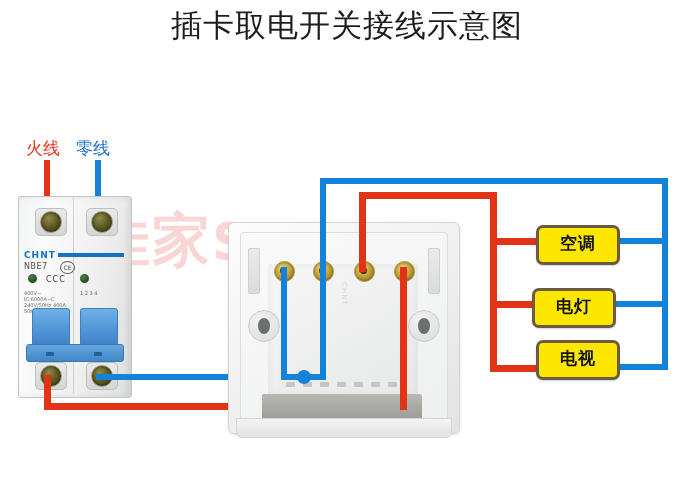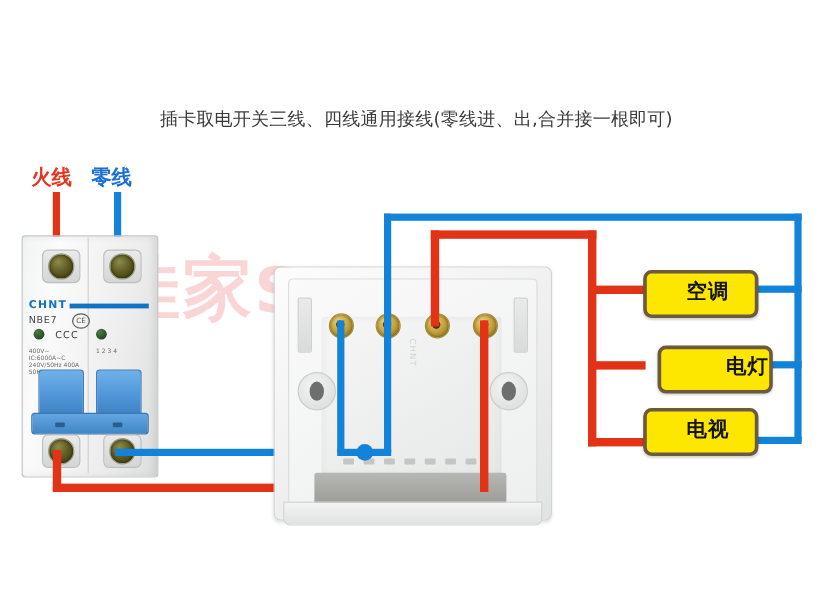--- a/index.html
+++ b/index.html
@@ -28,21 +28,21 @@
   
   .watermark{
     position:absolute;left:92px;top:206px;width:420px;height:70px;
     font-size:58px;line-height:68px;font-weight:bold;color:#f6b4b4;
     opacity:.55;white-space:nowrap;letter-spacing:2px;
     pointer-events:none;
   }
   .watermark .wm-en{font-size:52px;letter-spacing:-1px;}
 
   
-  .wlabel{position:absolute;font-size:17px;font-weight:bold;line-height:20px;}
+  .wlabel{position:absolute;font-size:17px;font-weight:normal;line-height:20px;}
   .wlabel.live{left:26px;top:138px;color:#e8341c;}
   .wlabel.neutral{left:76px;top:138px;color:#1b6fd4;}
 
   
   .wire{position:absolute;}
   .wire.red{background:#e33317;}
   .wire.blue{background:#1283d8;}
   .dot{position:absolute;border-radius:50%;}
   .dot.blue{background:#1283d8;}
 
@@ -165,29 +165,28 @@
     letter-spacing:1px;transform:rotate(90deg);transform-origin:left top;
   }
 
   
   .load{
     position:absolute;width:78px;height:34px;
     background:#fde700;border:3px solid #6b5a3e;border-radius:7px;
     font-size:17px;line-height:30px;text-align:center;color:#141414;
     font-weight:bold;letter-spacing:1px;
     box-shadow:0 1px 2px rgba(0,0,0,.18);
-    padding-left:12px;
   }
 </style>
 </head>
 <body>
 
 <div id="stage">
 
-  <div class="subnote">插卡取电开关三线、四线通用接线(零线进、出,合并接一根即可)</div>
+  <div class="title">插卡取电开关接线示意图</div>
 
   <div class="watermark">
     <span>佳家</span><span class="wm-en">Smart</span>
   </div>
 
   <div class="wlabel live">火线</div>
   <div class="wlabel neutral">零线</div>
 
   <div class="wire red" style="left:44px;top:160px;width:6px;height:62px;"></div>
   <div class="wire blue" style="left:95px;top:160px;width:6px;height:62px;"></div>
@@ -280,16 +279,16 @@
   <div class="wire red" style="left:490px;top:192px;width:7px;height:180px;"></div>
   <div class="wire red" style="left:490px;top:238px;width:48px;height:7px;"></div>
   <div class="wire red" style="left:490px;top:301px;width:48px;height:7px;"></div>
   <div class="wire red" style="left:490px;top:365px;width:48px;height:7px;"></div>
 
   <div class="wire blue" style="left:614px;top:238px;width:54px;height:6px;"></div>
   <div class="wire blue" style="left:614px;top:301px;width:54px;height:6px;"></div>
   <div class="wire blue" style="left:614px;top:364px;width:54px;height:6px;"></div>
 
   <div class="load" style="left:536px;top:225px;">空调</div>
-  <div class="load" style="left:548px;top:288px;text-align:right;">电灯</div>
+  <div class="load" style="left:532px;top:288px;">电灯</div>
   <div class="load" style="left:536px;top:340px;">电视</div>
 
 </div>
 
 </body></html>

